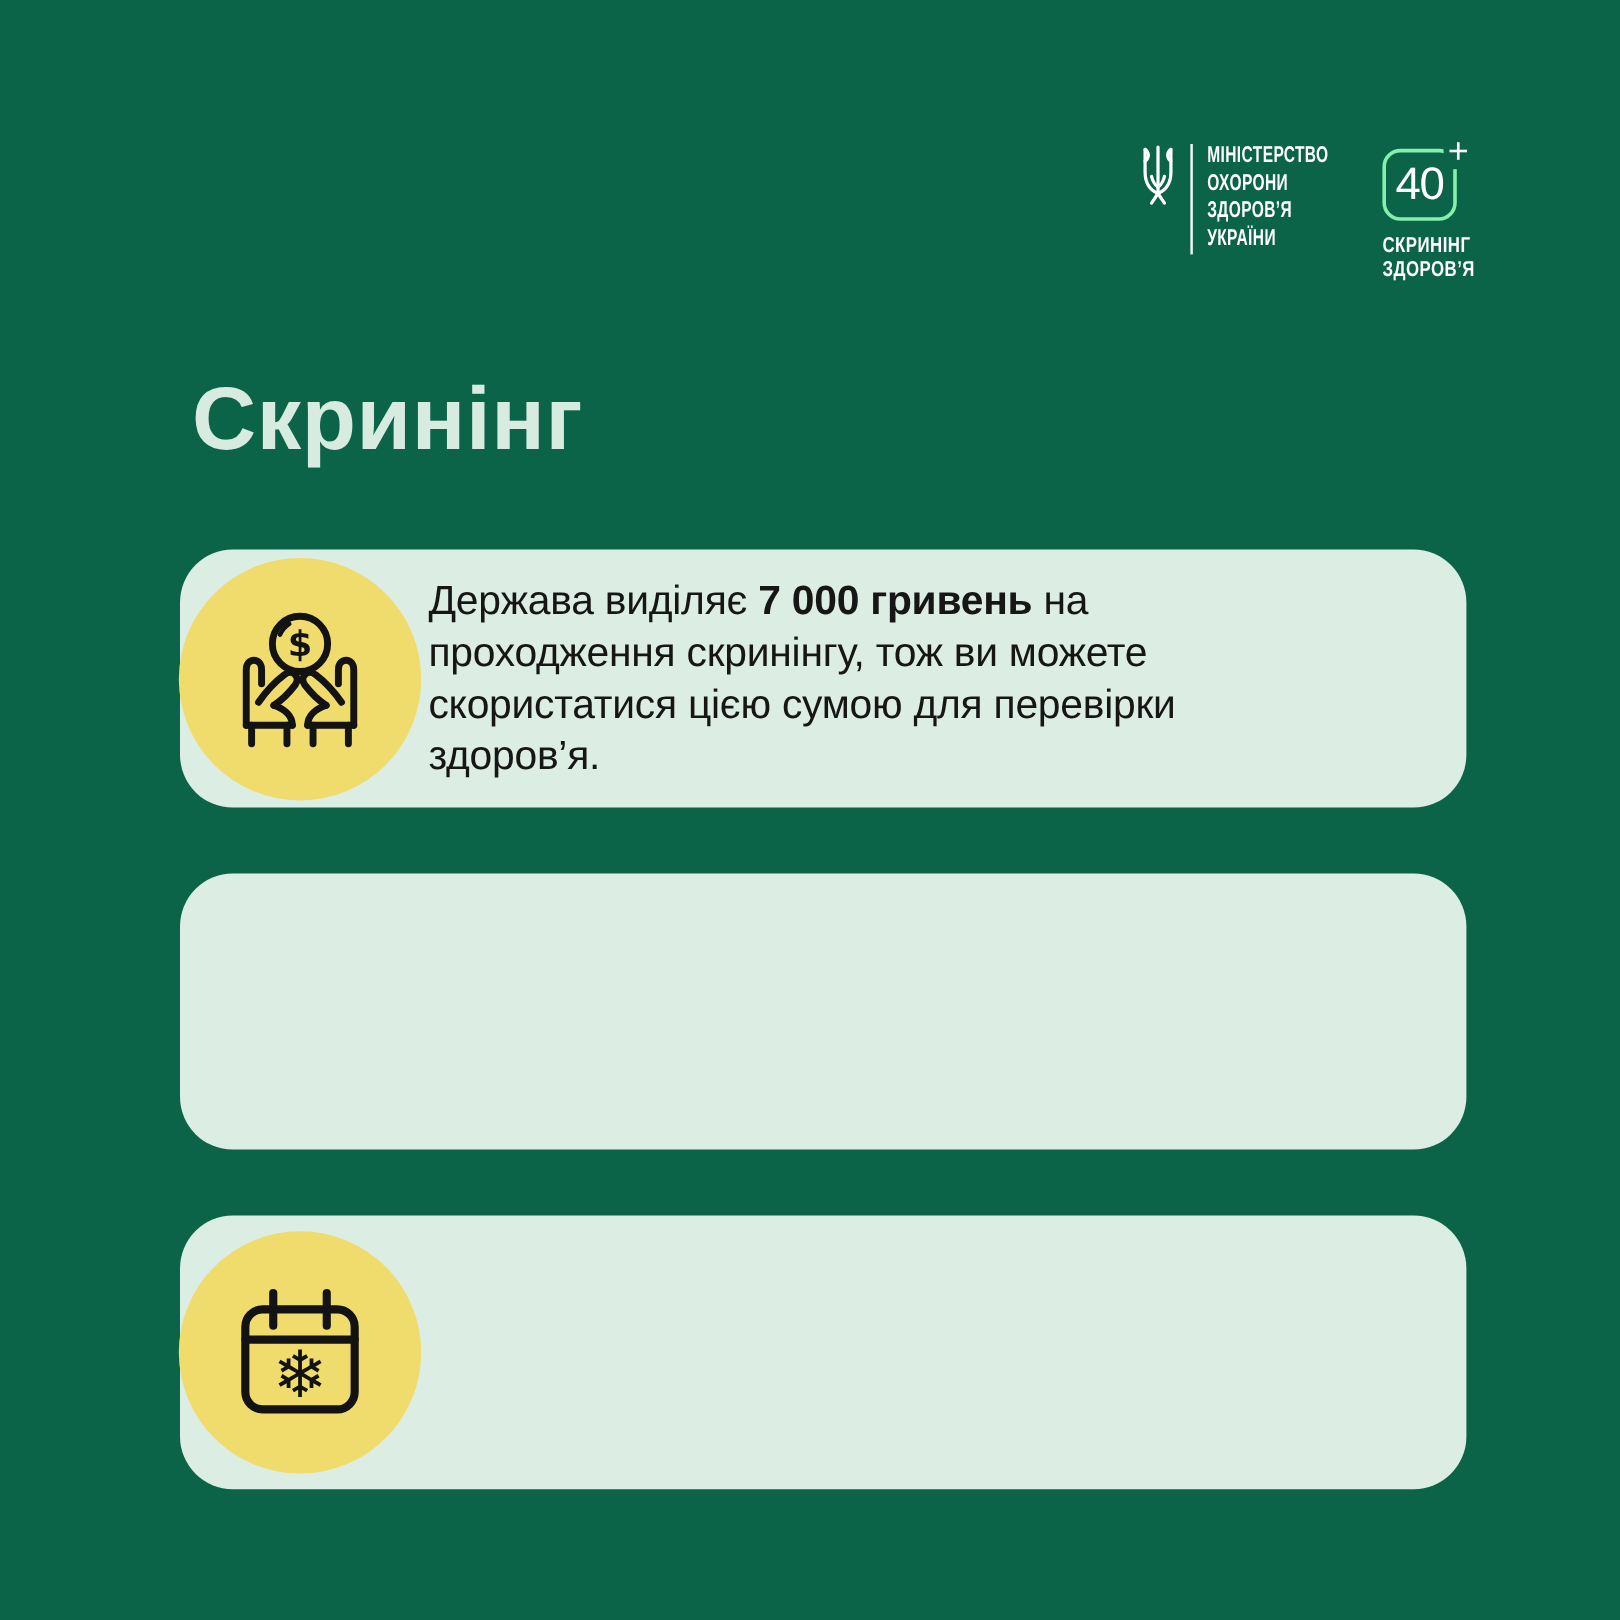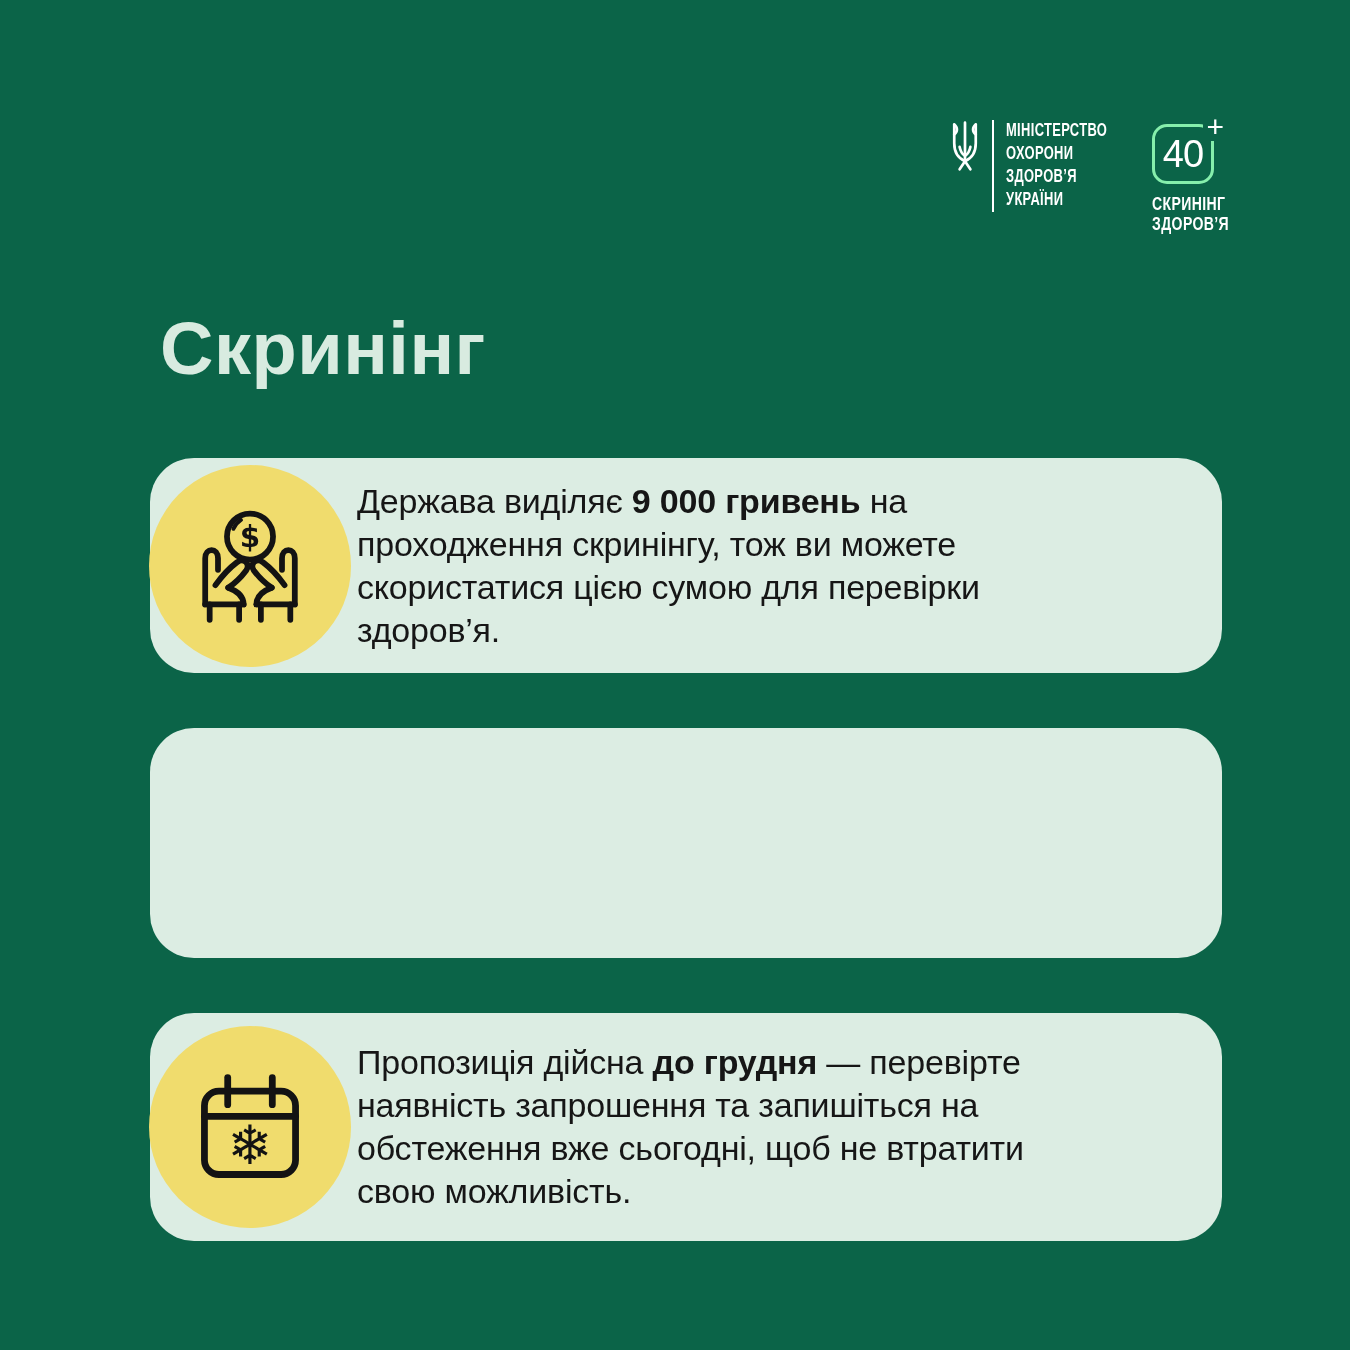--- a/index.html
+++ b/index.html
@@ -103,35 +103,34 @@
               <path d="M30 160 V88 C30 71 50 71 50 88 V106"></path>
               <path d="M46 130 C58 113 72 100 80 94 C90 86 101 97 94 107 C88 115 78 126 66 134"></path>
               <path d="M66 134 C80 139 90 148 90 160"></path>
               <path d="M30 160 H90"></path>
               <path d="M37 160 V184 M83 160 V184"></path>
             </g>
             <use href="#hand-left" transform="translate(200,0) scale(-1,1)"></use>
           </svg>
         </div>
       </div>
-      <p class="card-text"><span>Держава виділяє </span><b>9 000 гривень</b><span> на проходження скринінгу, тож ви можете скористатися цією сумою для перевірки здоров’я.</span></p>
+      <p class="card-text"><span>Держава виділяє </span><b>7 000 гривень</b><span> на проходження скринінгу, тож ви можете скористатися цією сумою для перевірки здоров’я.</span></p>
     </section>
 
     <section class="card card-2">
     </section>
 
     <section class="card card-3">
       <div class="icon-col">
         <div class="circle">
           <svg width="126" height="126" viewBox="0 0 130 130" fill="none" stroke="#131313" stroke-width="7" stroke-linecap="round" stroke-linejoin="round">
             <rect x="18" y="28" width="94" height="86" rx="15"></rect>
             <line x1="18" y1="54" x2="112" y2="54"></line>
             <line x1="42" y1="14" x2="42" y2="42"></line>
             <line x1="88" y1="14" x2="88" y2="42"></line>
             <text x="65" y="103" text-anchor="middle" font-size="56" fill="#131313" stroke="none" font-family="DejaVu Sans, Liberation Sans, sans-serif">❄</text>
           </svg>
         </div>
       </div>
-      <p class="card-text"><span>Пропозиція дійсна </span><b>до грудня</b><span> — перевірте наявність запрошення та запишіться на обстеження вже сьогодні, щоб не втратити свою можливість.</span></p>
     </section>
 
   </main>
 </div>
 
 </body></html>

